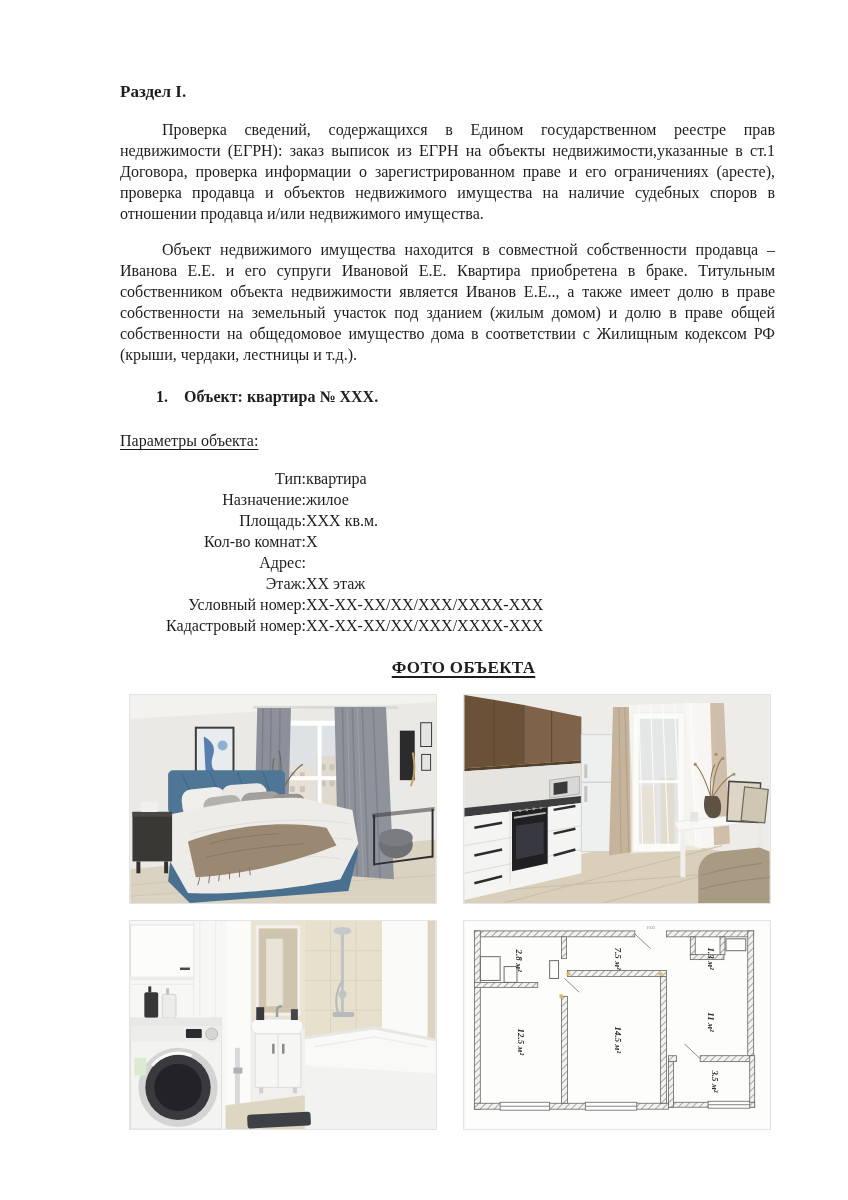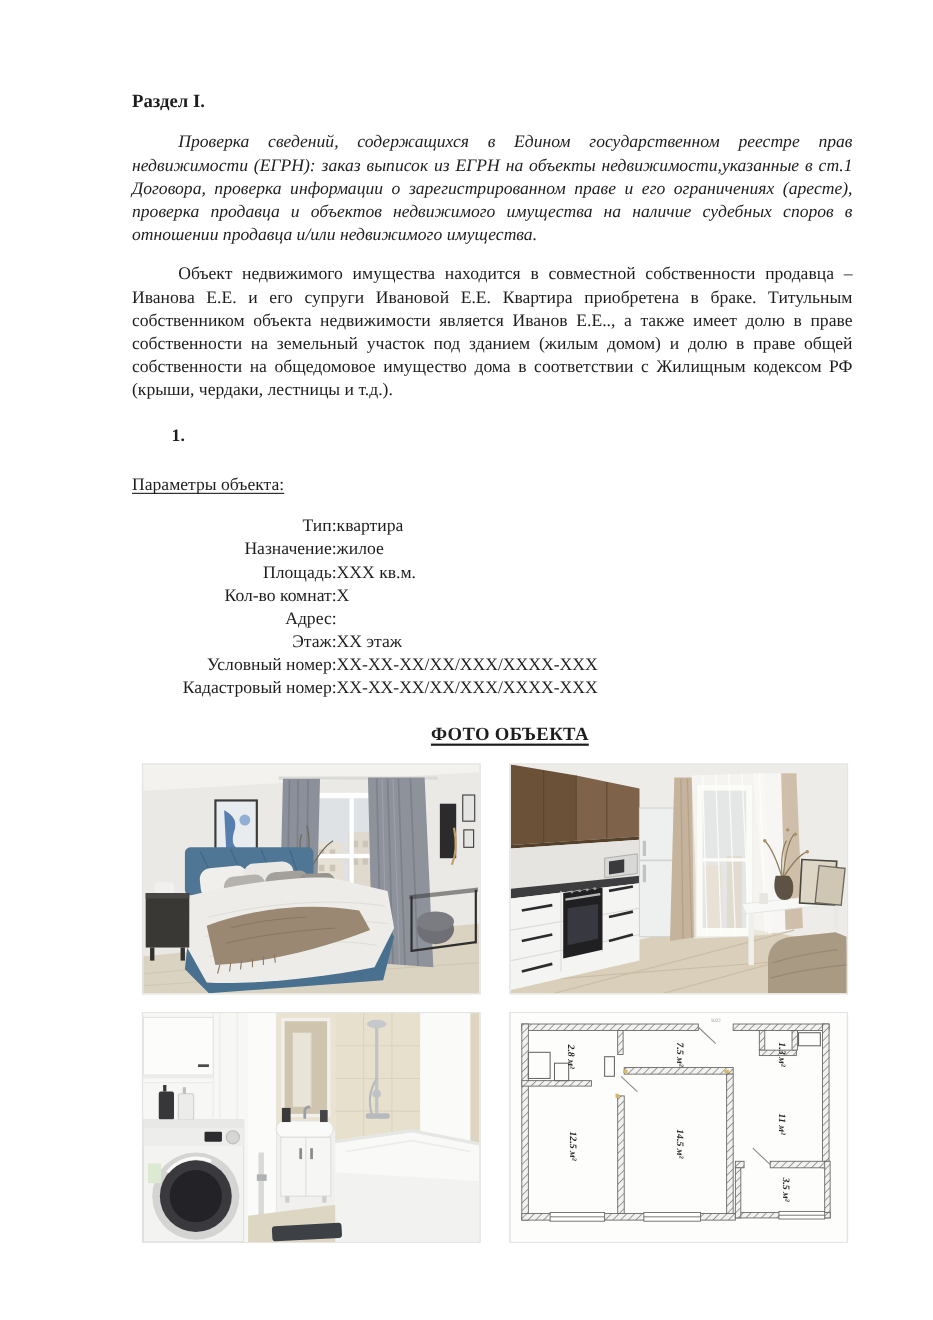--- a/index.html
+++ b/index.html
@@ -4,21 +4,21 @@
 <style>
   html,body{margin:0;padding:0;}
   body{
     width:848px;height:1200px;background:#ffffff;
     font-family:"Liberation Serif","DejaVu Serif",serif;
     color:#1d1d1d;position:relative;overflow:hidden;
   }
   .sheet{box-sizing:border-box;width:848px;height:1200px;padding:81px 73px 0 120px;}
   .section-title{font-size:17px;font-weight:bold;margin:0 0 17px 0;line-height:21px;}
   .para{font-size:16px;line-height:21px;text-align:justify;margin:0 0 15px 0;text-indent:42px;}
-  .para.italic{font-style:italic;}
+  .para.italic{}
   .object-line{display:flex;font-weight:bold;font-size:16px;line-height:21px;margin:21px 0 0 36px;}
   .obj-num{width:28px;}
   .params-heading{font-size:16px;line-height:21px;margin-top:23px;}
   .params-heading span{text-decoration:underline;text-underline-offset:3px;}
   .params{margin:17px 0 0 10px;font-size:16px;line-height:21px;}
   .param-row{display:flex;}
   .param-label{width:176px;flex:none;text-align:right;}
   .photos-heading{font-size:17px;font-weight:bold;text-align:center;margin-top:21px;line-height:22px;letter-spacing:.3px;}
   .photos-heading span{text-decoration:underline;text-underline-offset:3px;text-decoration-thickness:2px;margin-left:32px;}
   .photo-grid{margin:15px 0 0 9px;display:grid;grid-template-columns:308px 308px;column-gap:26px;row-gap:16px;}
@@ -31,20 +31,21 @@
 <div class="sheet">
 
   <h1 class="section-title">Раздел I.</h1>
 
   <p class="para italic">Проверка сведений, содержащихся в Едином государственном реестре прав недвижимости (ЕГРН): заказ выписок из ЕГРН на объекты недвижимости,указанные в ст.1 Договора, проверка информации о зарегистрированном праве и его ограничениях (аресте), проверка продавца и объектов недвижимого имущества на наличие судебных споров в отношении продавца и/или недвижимого имущества.</p>
 
   <p class="para">Объект недвижимого имущества находится в совместной собственности продавца – Иванова Е.Е. и его супруги Ивановой Е.Е. Квартира приобретена в браке. Титульным собственником объекта недвижимости является Иванов Е.Е.., а также имеет долю в праве собственности на земельный участок под зданием (жилым домом) и долю в праве общей собственности на общедомовое имущество дома в соответствии с Жилищным кодексом РФ (крыши, чердаки, лестницы и т.д.).</p>
 
   <div class="object-line">
     <span class="obj-num">1.</span>
+    <span>Объект: квартира № XXX.</span>
   </div>
 
   <div class="params-heading">
     <span>Параметры объекта:</span>
   </div>
 
   <div class="params">
     <div class="param-row">
       <span class="param-label">Тип:</span>
       <span class="param-value">квартира</span>

